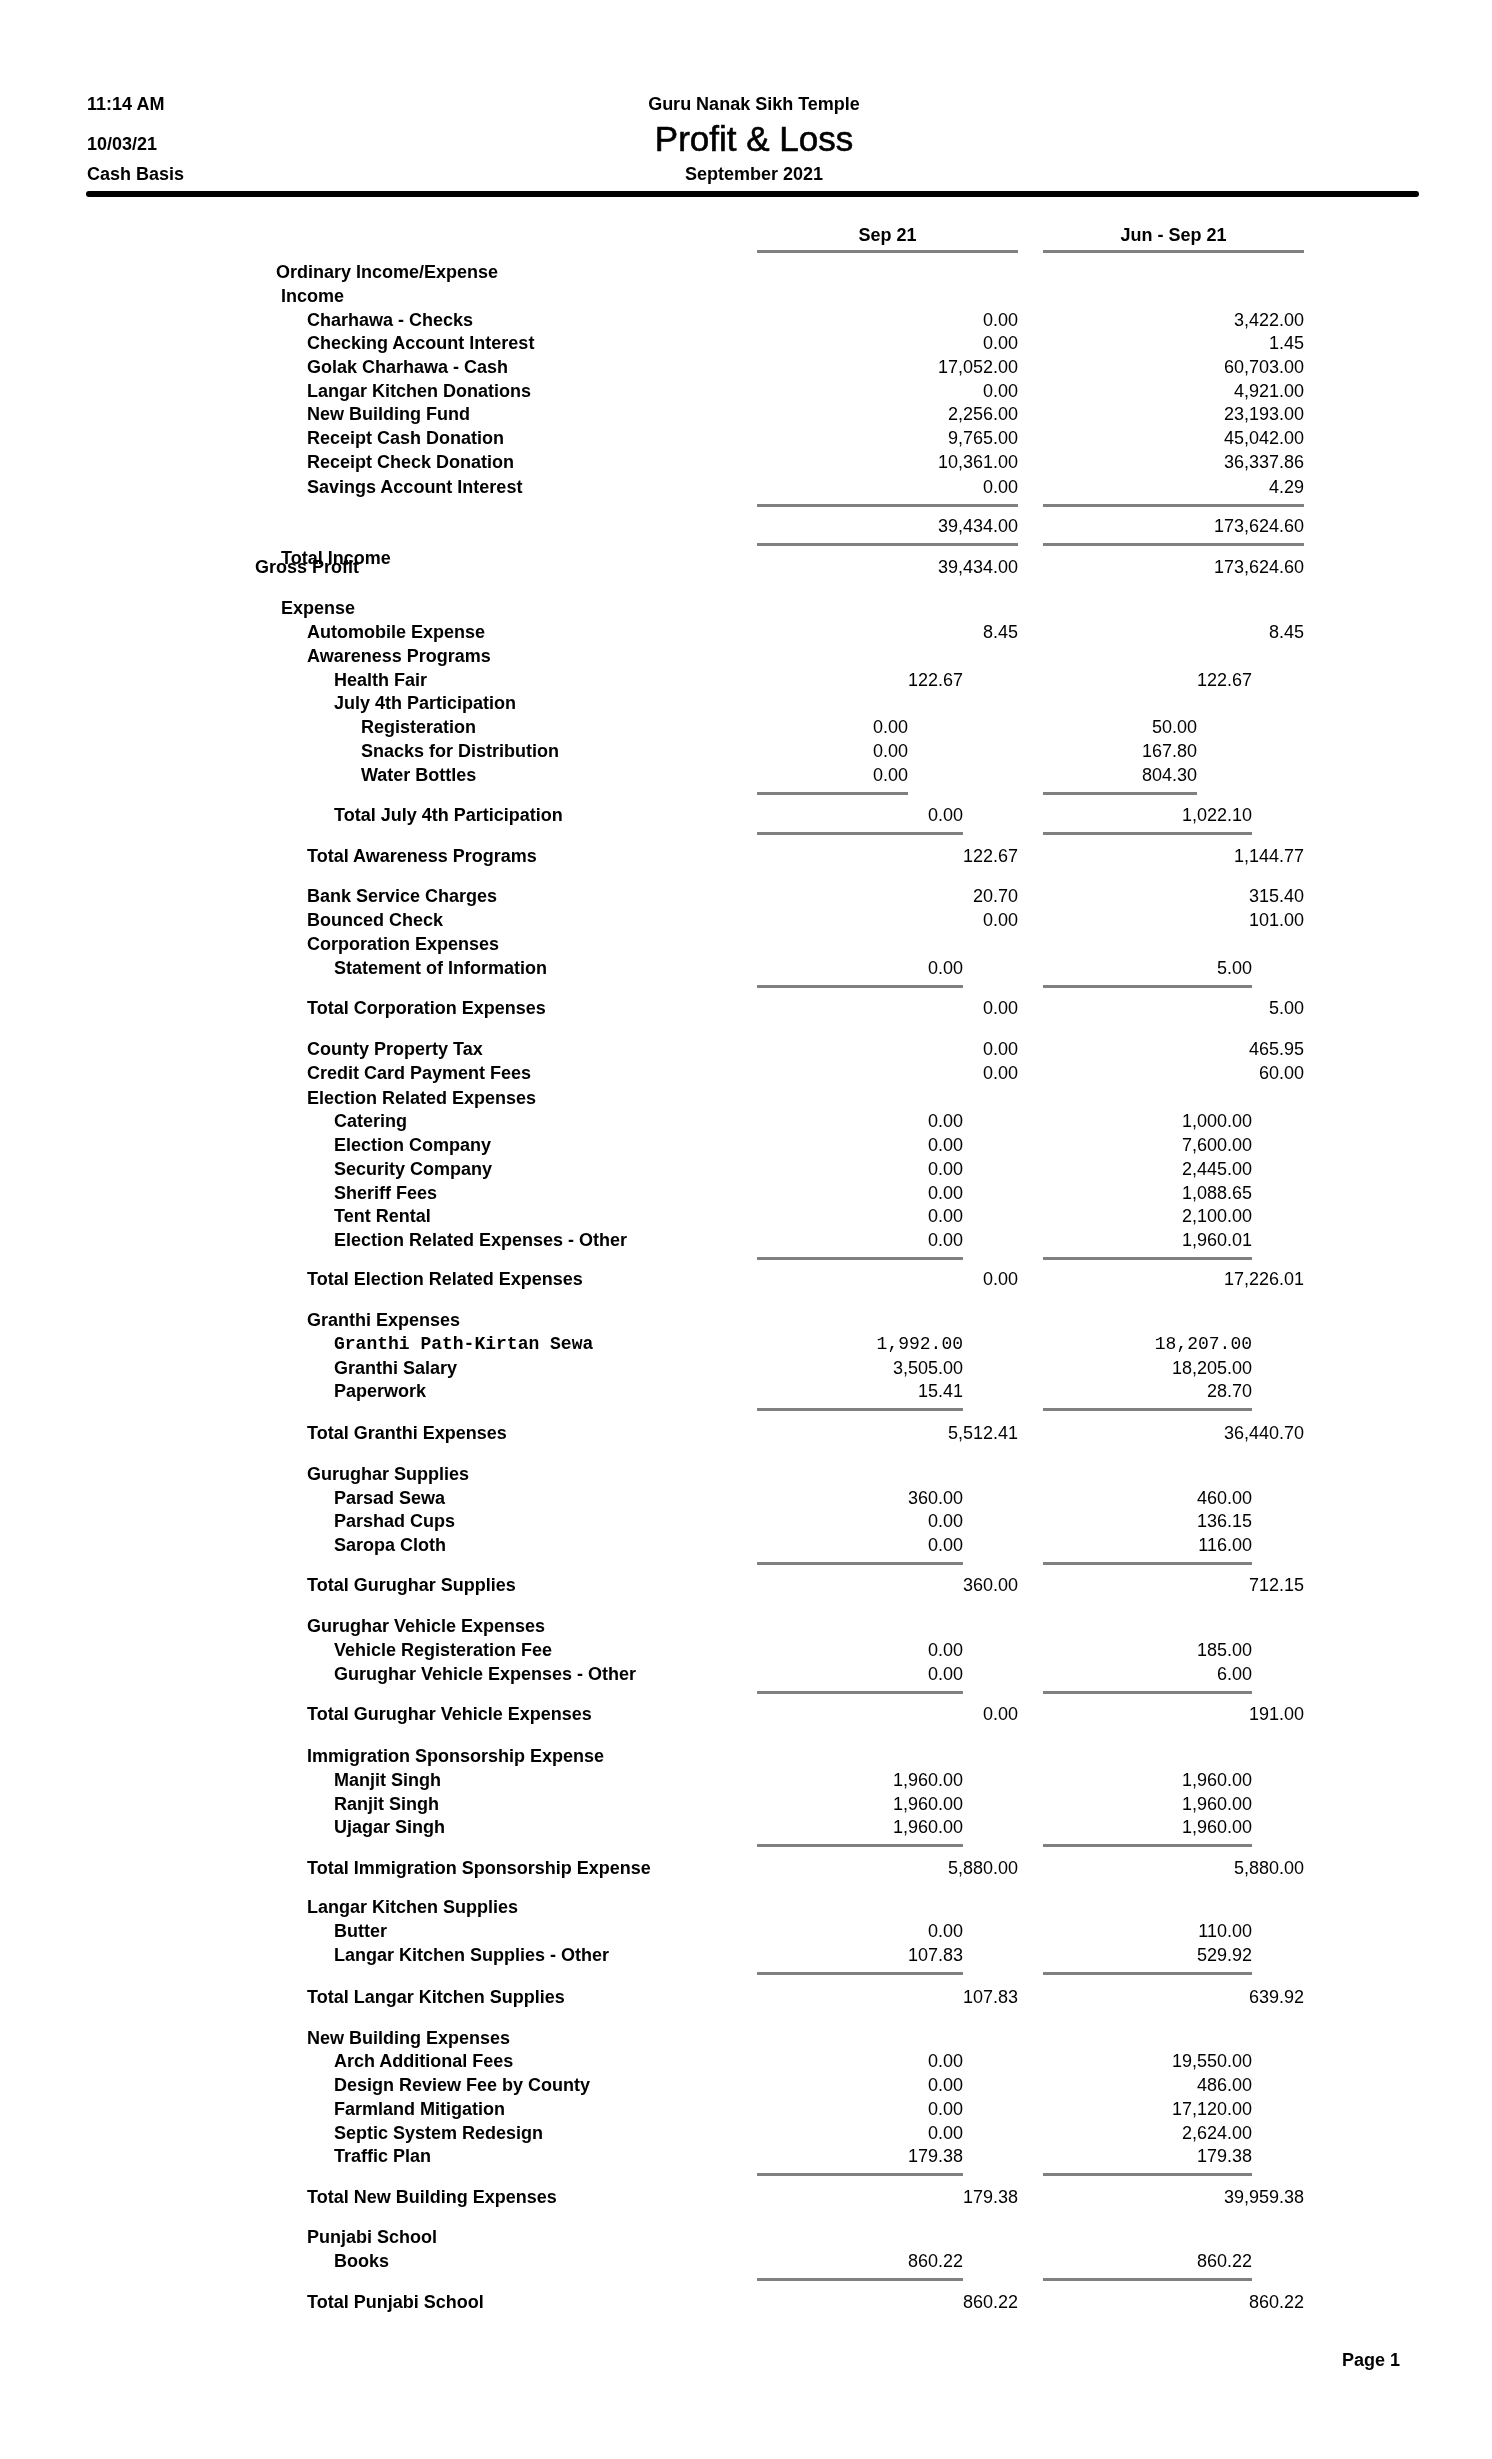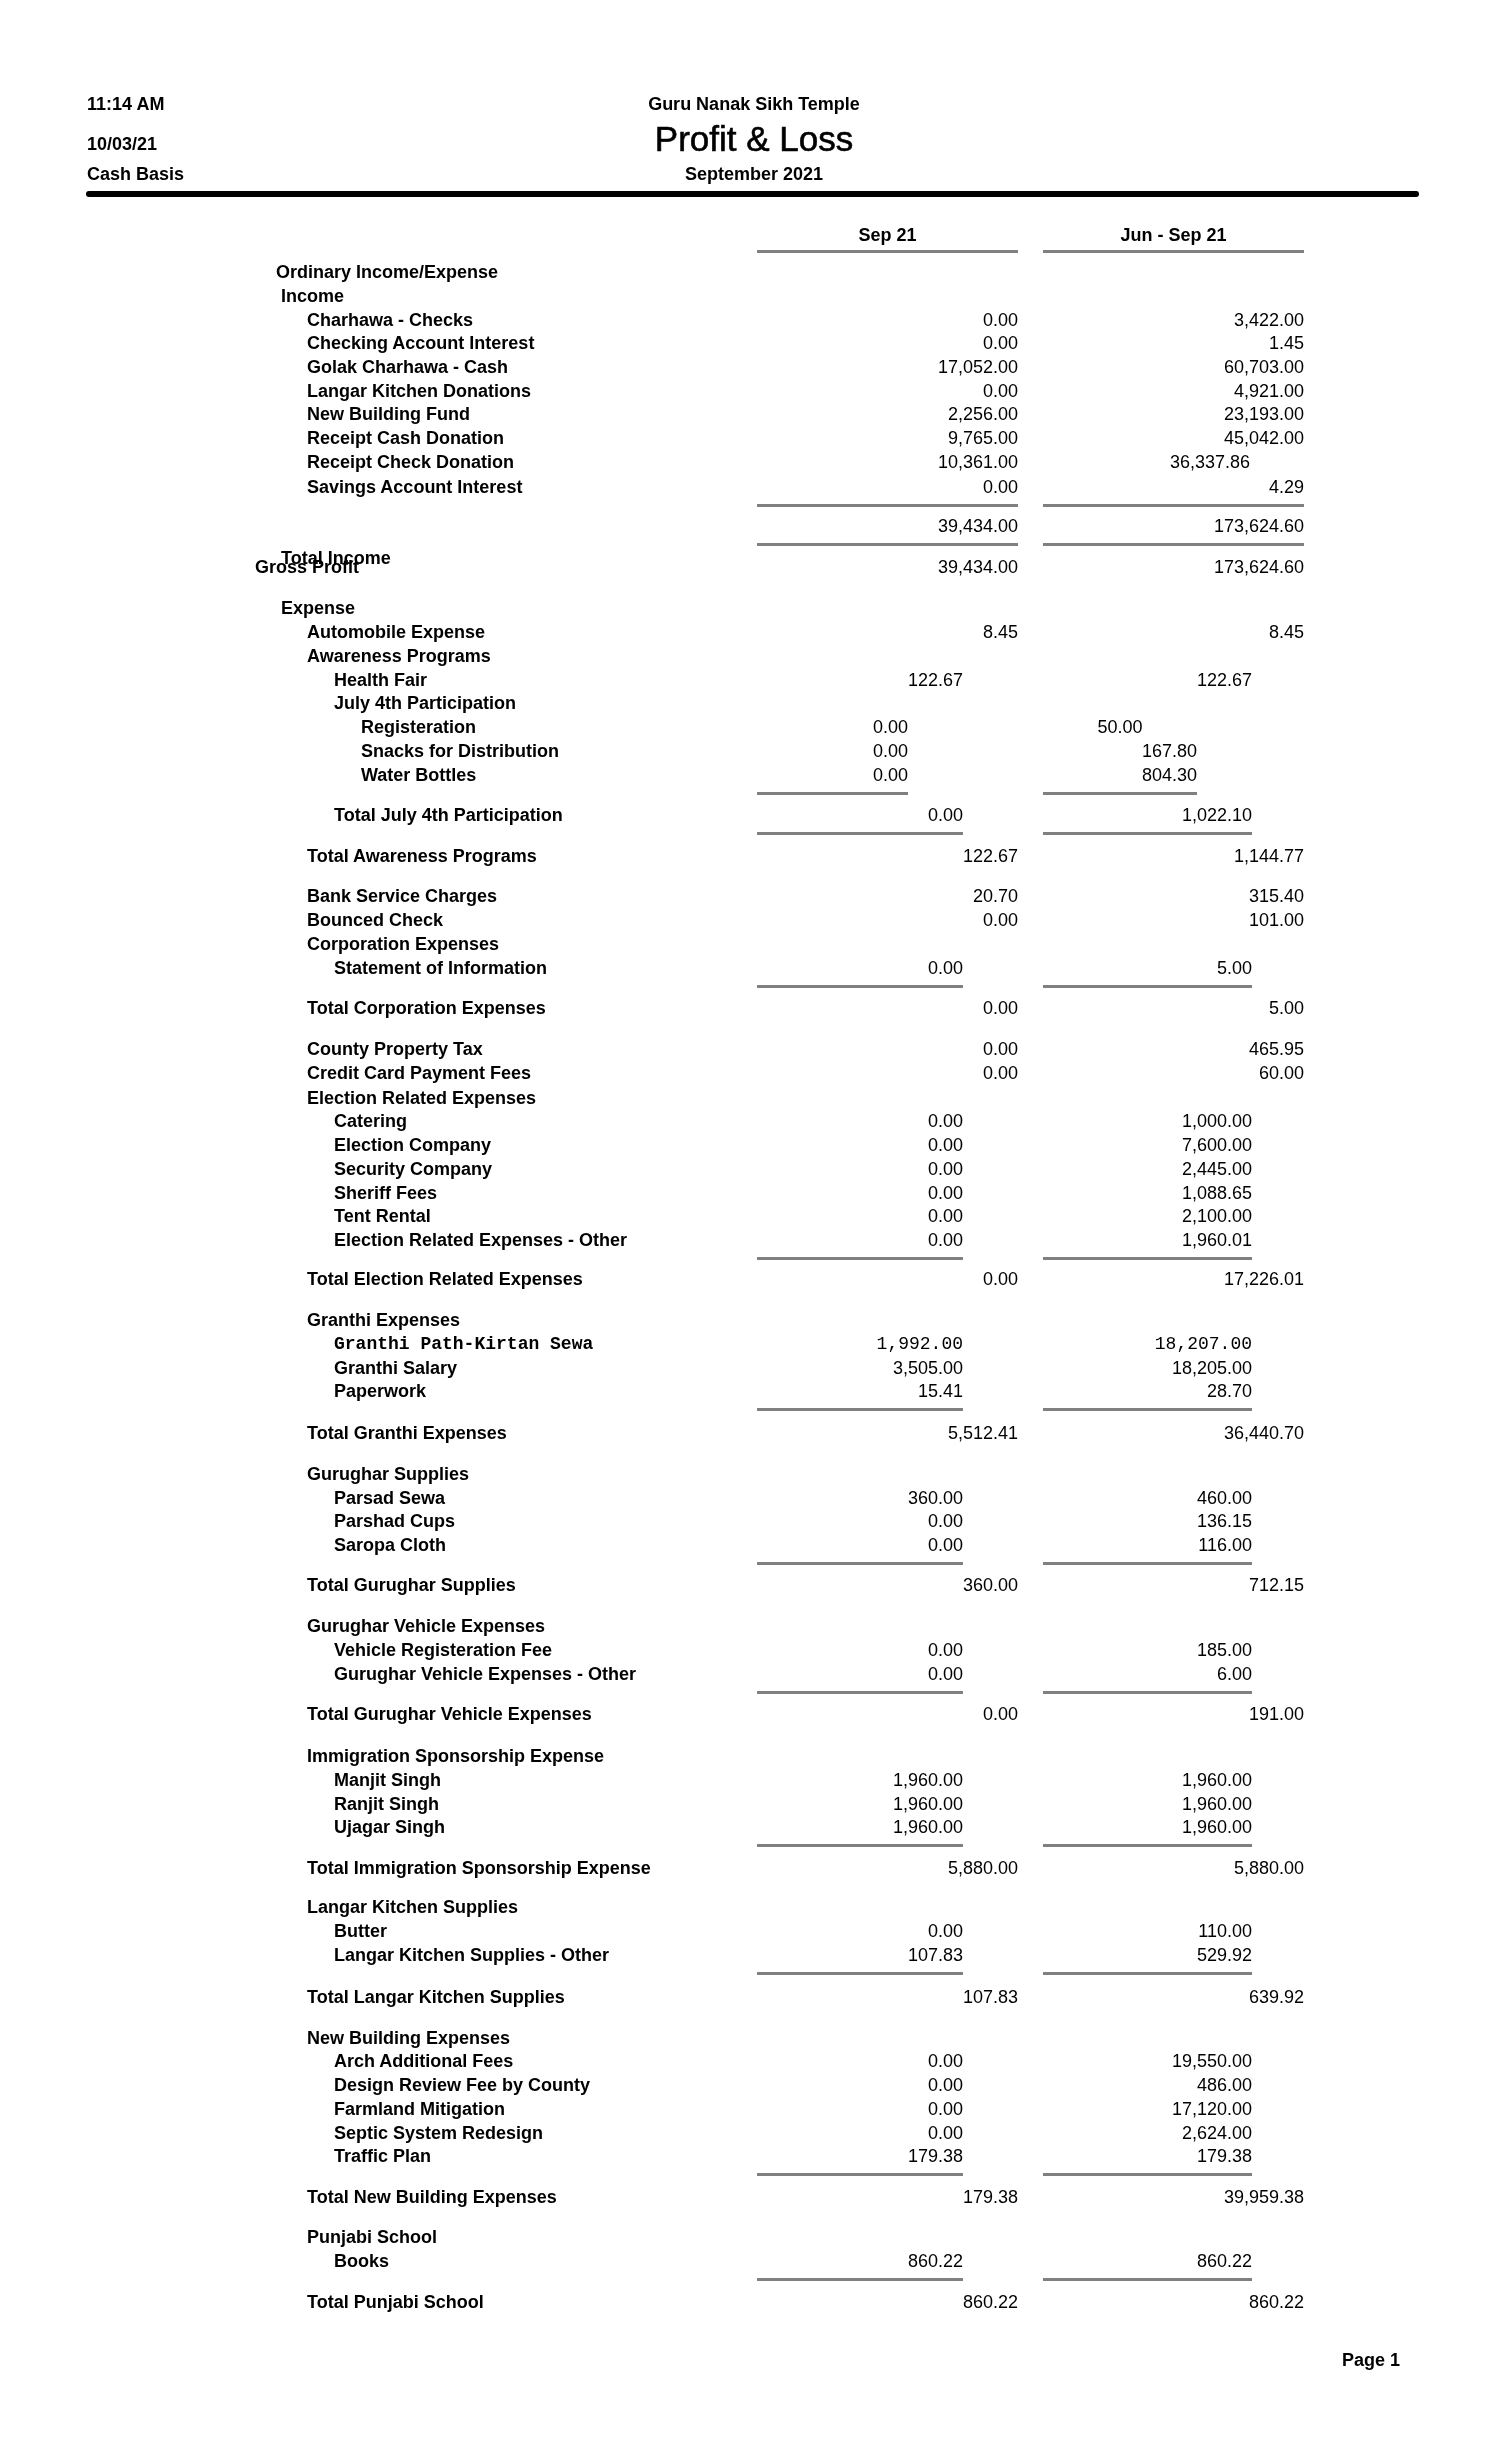--- a/index.html
+++ b/index.html
@@ -71,21 +71,21 @@
       <span class="v" style="left: 1043px; width: 261px;">23,193.00</span>
     </div>
     <div class="row" style="top: 428px;">
       <span class="lbl" style="left: 307px;">Receipt Cash Donation</span>
       <span class="v" style="left: 757px; width: 261px;">9,765.00</span>
       <span class="v" style="left: 1043px; width: 261px;">45,042.00</span>
     </div>
     <div class="row" style="top: 452px;">
       <span class="lbl" style="left: 307px;">Receipt Check Donation</span>
       <span class="v" style="left: 757px; width: 261px;">10,361.00</span>
-      <span class="v" style="left: 989px; width: 261px; text-align: right;">36,337.86</span>
+      <span class="v" style="left: 1043px; width: 261px; text-align: right;">36,337.86</span>
     </div>
     <div class="row" style="top: 477px;">
       <span class="lbl" style="left: 307px;">Savings Account Interest</span>
       <span class="v" style="left: 757px; width: 261px;">0.00</span>
       <span class="v" style="left: 1043px; width: 261px;">4.29</span>
       <div class="uline" style="left: 757px; width: 261px; top: 27px;"></div>
       <div class="uline" style="left: 1043px; width: 261px; top: 27px;"></div>
     </div>
     <div class="row" style="top: 516px;">
       <span class="lbl" style="left: 281px; margin-top: 32px;">Total Income</span>
@@ -114,21 +114,21 @@
       <span class="lbl" style="left: 334px;">Health Fair</span>
       <span class="v" style="left: 757px; width: 206px;">122.67</span>
       <span class="v" style="left: 1043px; width: 209px;">122.67</span>
     </div>
     <div class="row" style="top: 693px;">
       <span class="lbl" style="left: 334px;">July 4th Participation</span>
     </div>
     <div class="row" style="top: 717px;">
       <span class="lbl" style="left: 361px;">Registeration</span>
       <span class="v" style="left: 757px; width: 151px;">0.00</span>
-      <span class="v" style="left: 1043px; width: 154px; text-align: center;">50.00</span>
+      <span class="v" style="left: 1043px; width: 154px;">50.00</span>
     </div>
     <div class="row" style="top: 741px;">
       <span class="lbl" style="left: 361px;">Snacks for Distribution</span>
       <span class="v" style="left: 757px; width: 151px;">0.00</span>
       <span class="v" style="left: 1043px; width: 154px;">167.80</span>
     </div>
     <div class="row" style="top: 765px;">
       <span class="lbl" style="left: 361px;">Water Bottles</span>
       <span class="v" style="left: 757px; width: 151px;">0.00</span>
       <span class="v" style="left: 1043px; width: 154px;">804.30</span>

